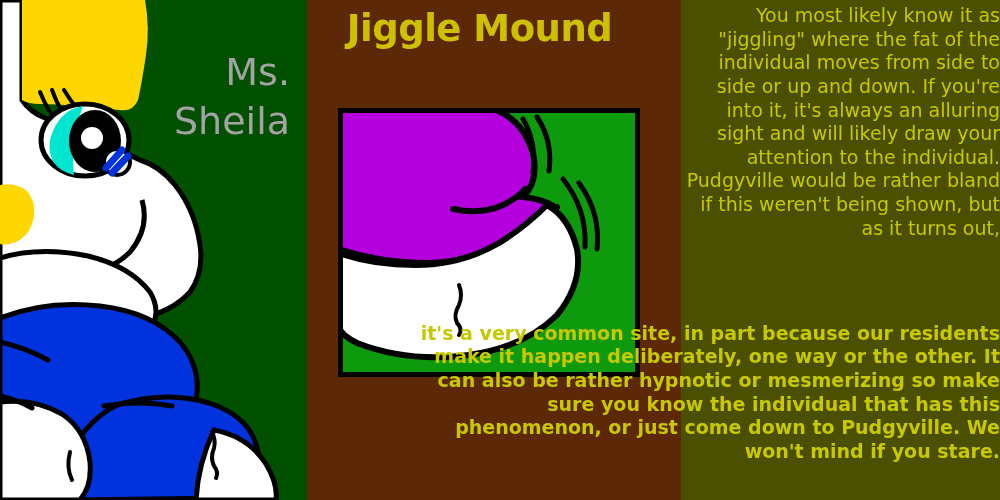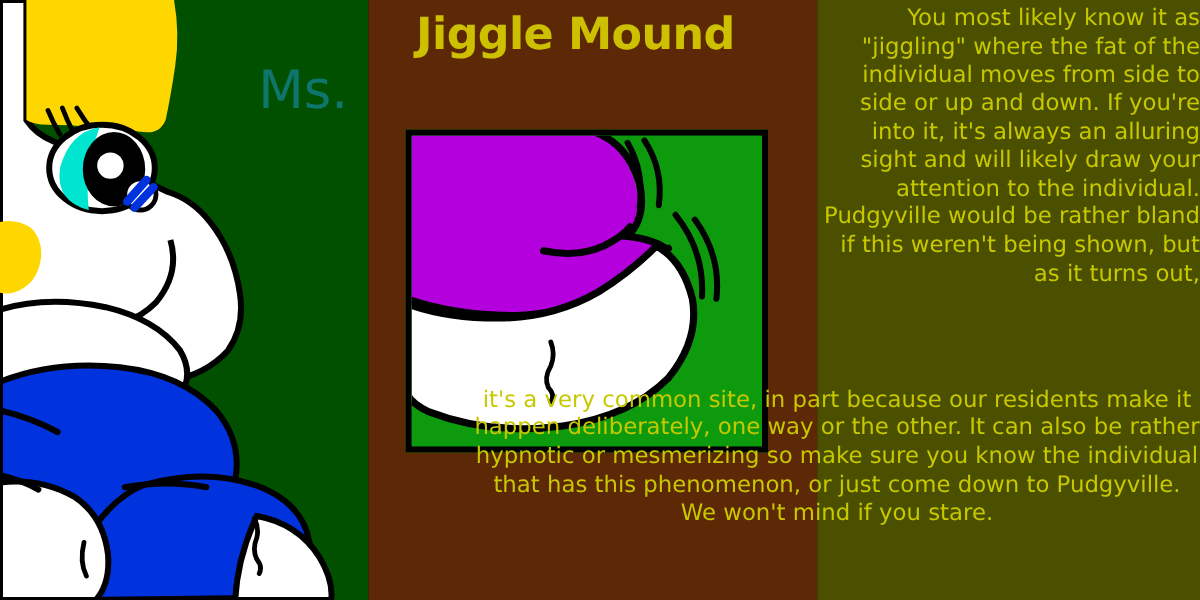--- a/index.html
+++ b/index.html
@@ -9,22 +9,22 @@
   }
   
   .panel{position:absolute;top:0;height:500px;}
   #panel-left{left:0;width:307px;background:#005000;}
   #panel-mid{left:307px;width:374px;background:#5c2805;}
   #panel-right{left:681px;width:319px;background:#4a5000;}
 
   
   #name-block{
     position:absolute;left:140px;top:48px;width:150px;
-    text-align:right;color:#0f766e;
-    font-size:44px;line-height:1.28;
+    text-align:right;color:#a3a3a3;
+    font-size:38px;line-height:1.28;
   }
   
   #character{position:absolute;left:0;top:0;width:307px;height:500px;overflow:hidden;}
   #character svg{display:block;}
 
   
   #title{
     position:absolute;left:307px;top:4px;width:345px;
     text-align:center;color:#ccc000;font-weight:bold;
     font-size:37px;line-height:1.36;letter-spacing:-0.5px;
@@ -98,20 +98,21 @@
       <path d="M0 396 Q18 400 32 408" fill="none" stroke="#000" stroke-width="5" stroke-linecap="round"></path>
       <path d="M104 406 Q140 400 172 406" fill="none" stroke="#000" stroke-width="5" stroke-linecap="round"></path>
 
       <path d="M212 432 Q216 440 214 448 Q210 458 214 466 Q219 472 216 478" fill="none" stroke="#000" stroke-width="4" stroke-linecap="round"></path>
       <path d="M70 452 Q66 468 72 480" fill="none" stroke="#000" stroke-width="4" stroke-linecap="round"></path>
     </svg>
   </div>
 
   <div id="name-block">
     <div>Ms.</div>
+    <div>Sheila</div>
   </div>
 
   <div id="title">
     <div>Jiggle Mound</div>
   </div>
 
   <div id="illustration-frame">
     <svg width="292" height="259" viewBox="0 0 292 259" xmlns="http://www.w3.org/2000/svg">
       <rect x="0" y="0" width="292" height="259" fill="#0d9b0d"></rect>
 
@@ -134,16 +135,16 @@
       <path d="M180 6 Q194 30 190 60" fill="none" stroke="#000" stroke-width="5" stroke-linecap="round"></path>
       <path d="M194 4 Q210 28 206 58" fill="none" stroke="#000" stroke-width="5" stroke-linecap="round"></path>
 
       <path d="M220 66 Q244 96 242 134" fill="none" stroke="#000" stroke-width="5" stroke-linecap="round"></path>
       <path d="M236 70 Q258 100 254 136" fill="none" stroke="#000" stroke-width="5" stroke-linecap="round"></path>
     </svg>
   </div>
 
   <div id="description">
       <div style="text-align: right;">You most likely know it as "jiggling" where the fat of the individual moves from side to side or up and down. If you're into it, it's always an alluring sight and will likely draw your attention to the individual. Pudgyville would be rather bland if this weren't being shown, but as it turns out,</div>
-      <div style="position: absolute; right: 0px; width: 605px; text-align: center; top: 317.724px;">it's a very common site, in part because our residents make it happen deliberately, one way or the other. It can also be rather hypnotic or mesmerizing so make sure you know the individual that has this phenomenon, or just come down to Pudgyville. We won't mind if you stare.</div>
+      <div style="position: absolute; right: 0px; width: 605px; text-align: right; top: 317.724px; font-weight: bold;">it's a very common site, in part because our residents make it happen deliberately, one way or the other. It can also be rather hypnotic or mesmerizing so make sure you know the individual that has this phenomenon, or just come down to Pudgyville. We won't mind if you stare.</div>
     </div>
 
 </div>
 
 </body></html>

